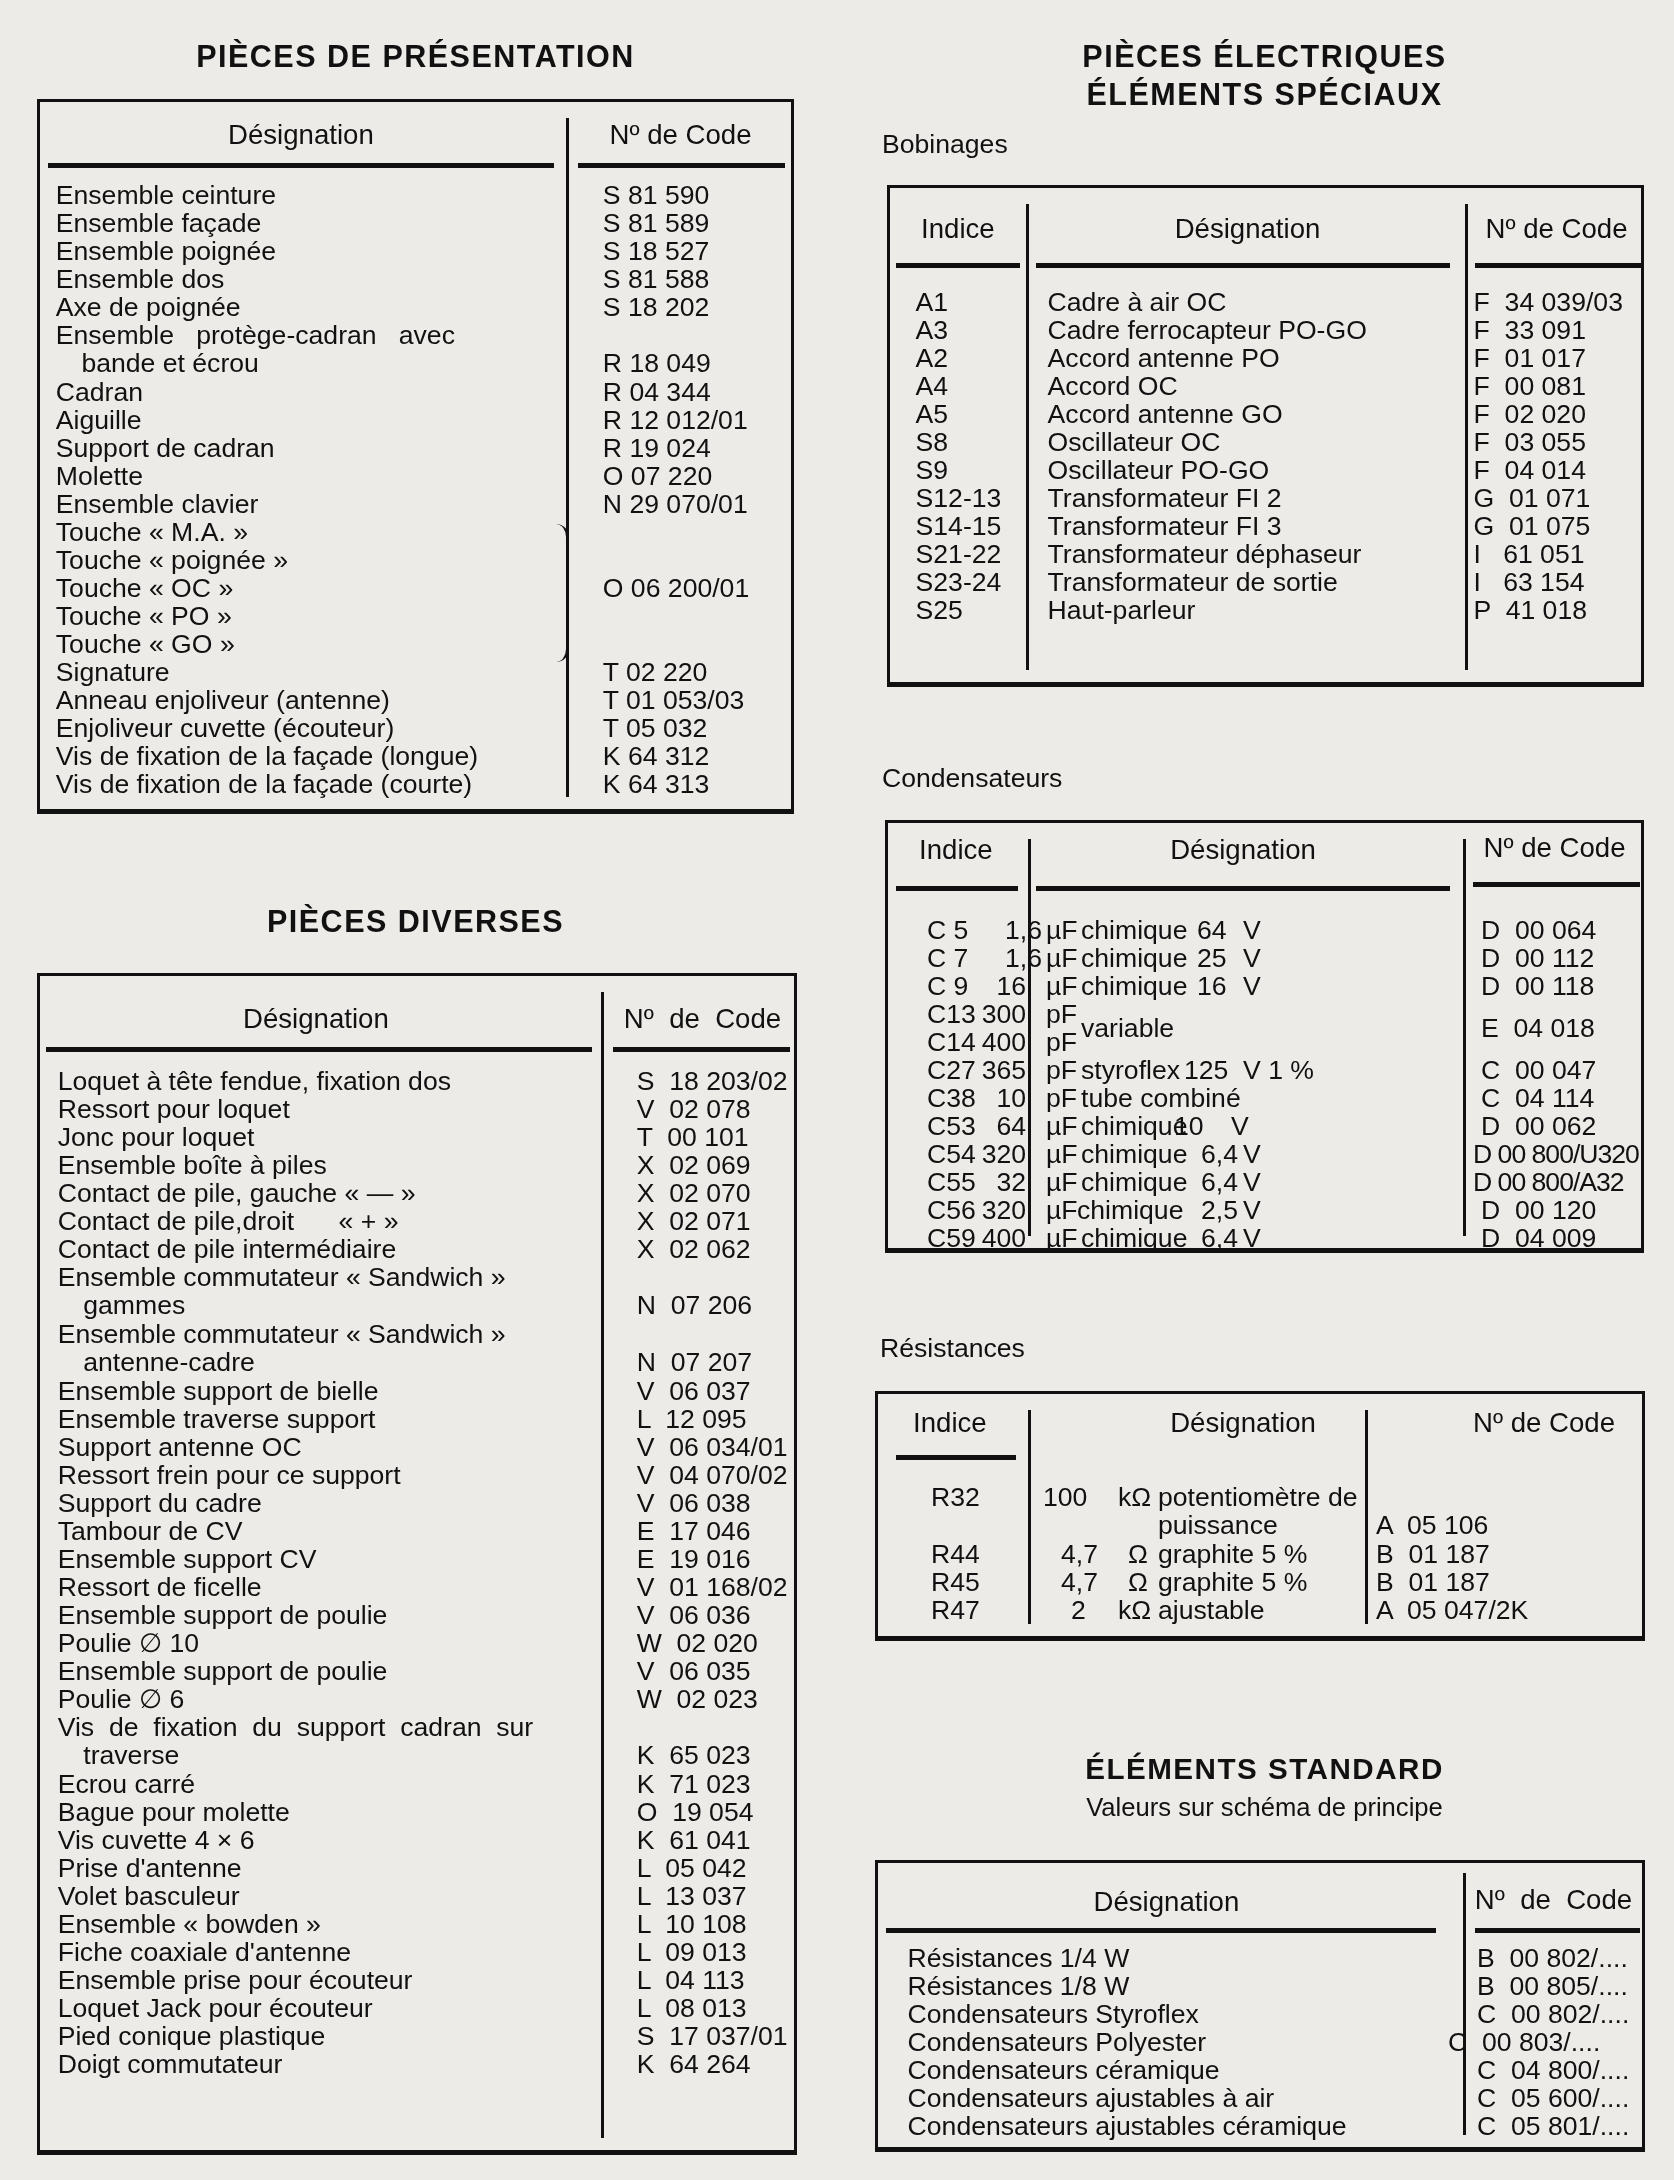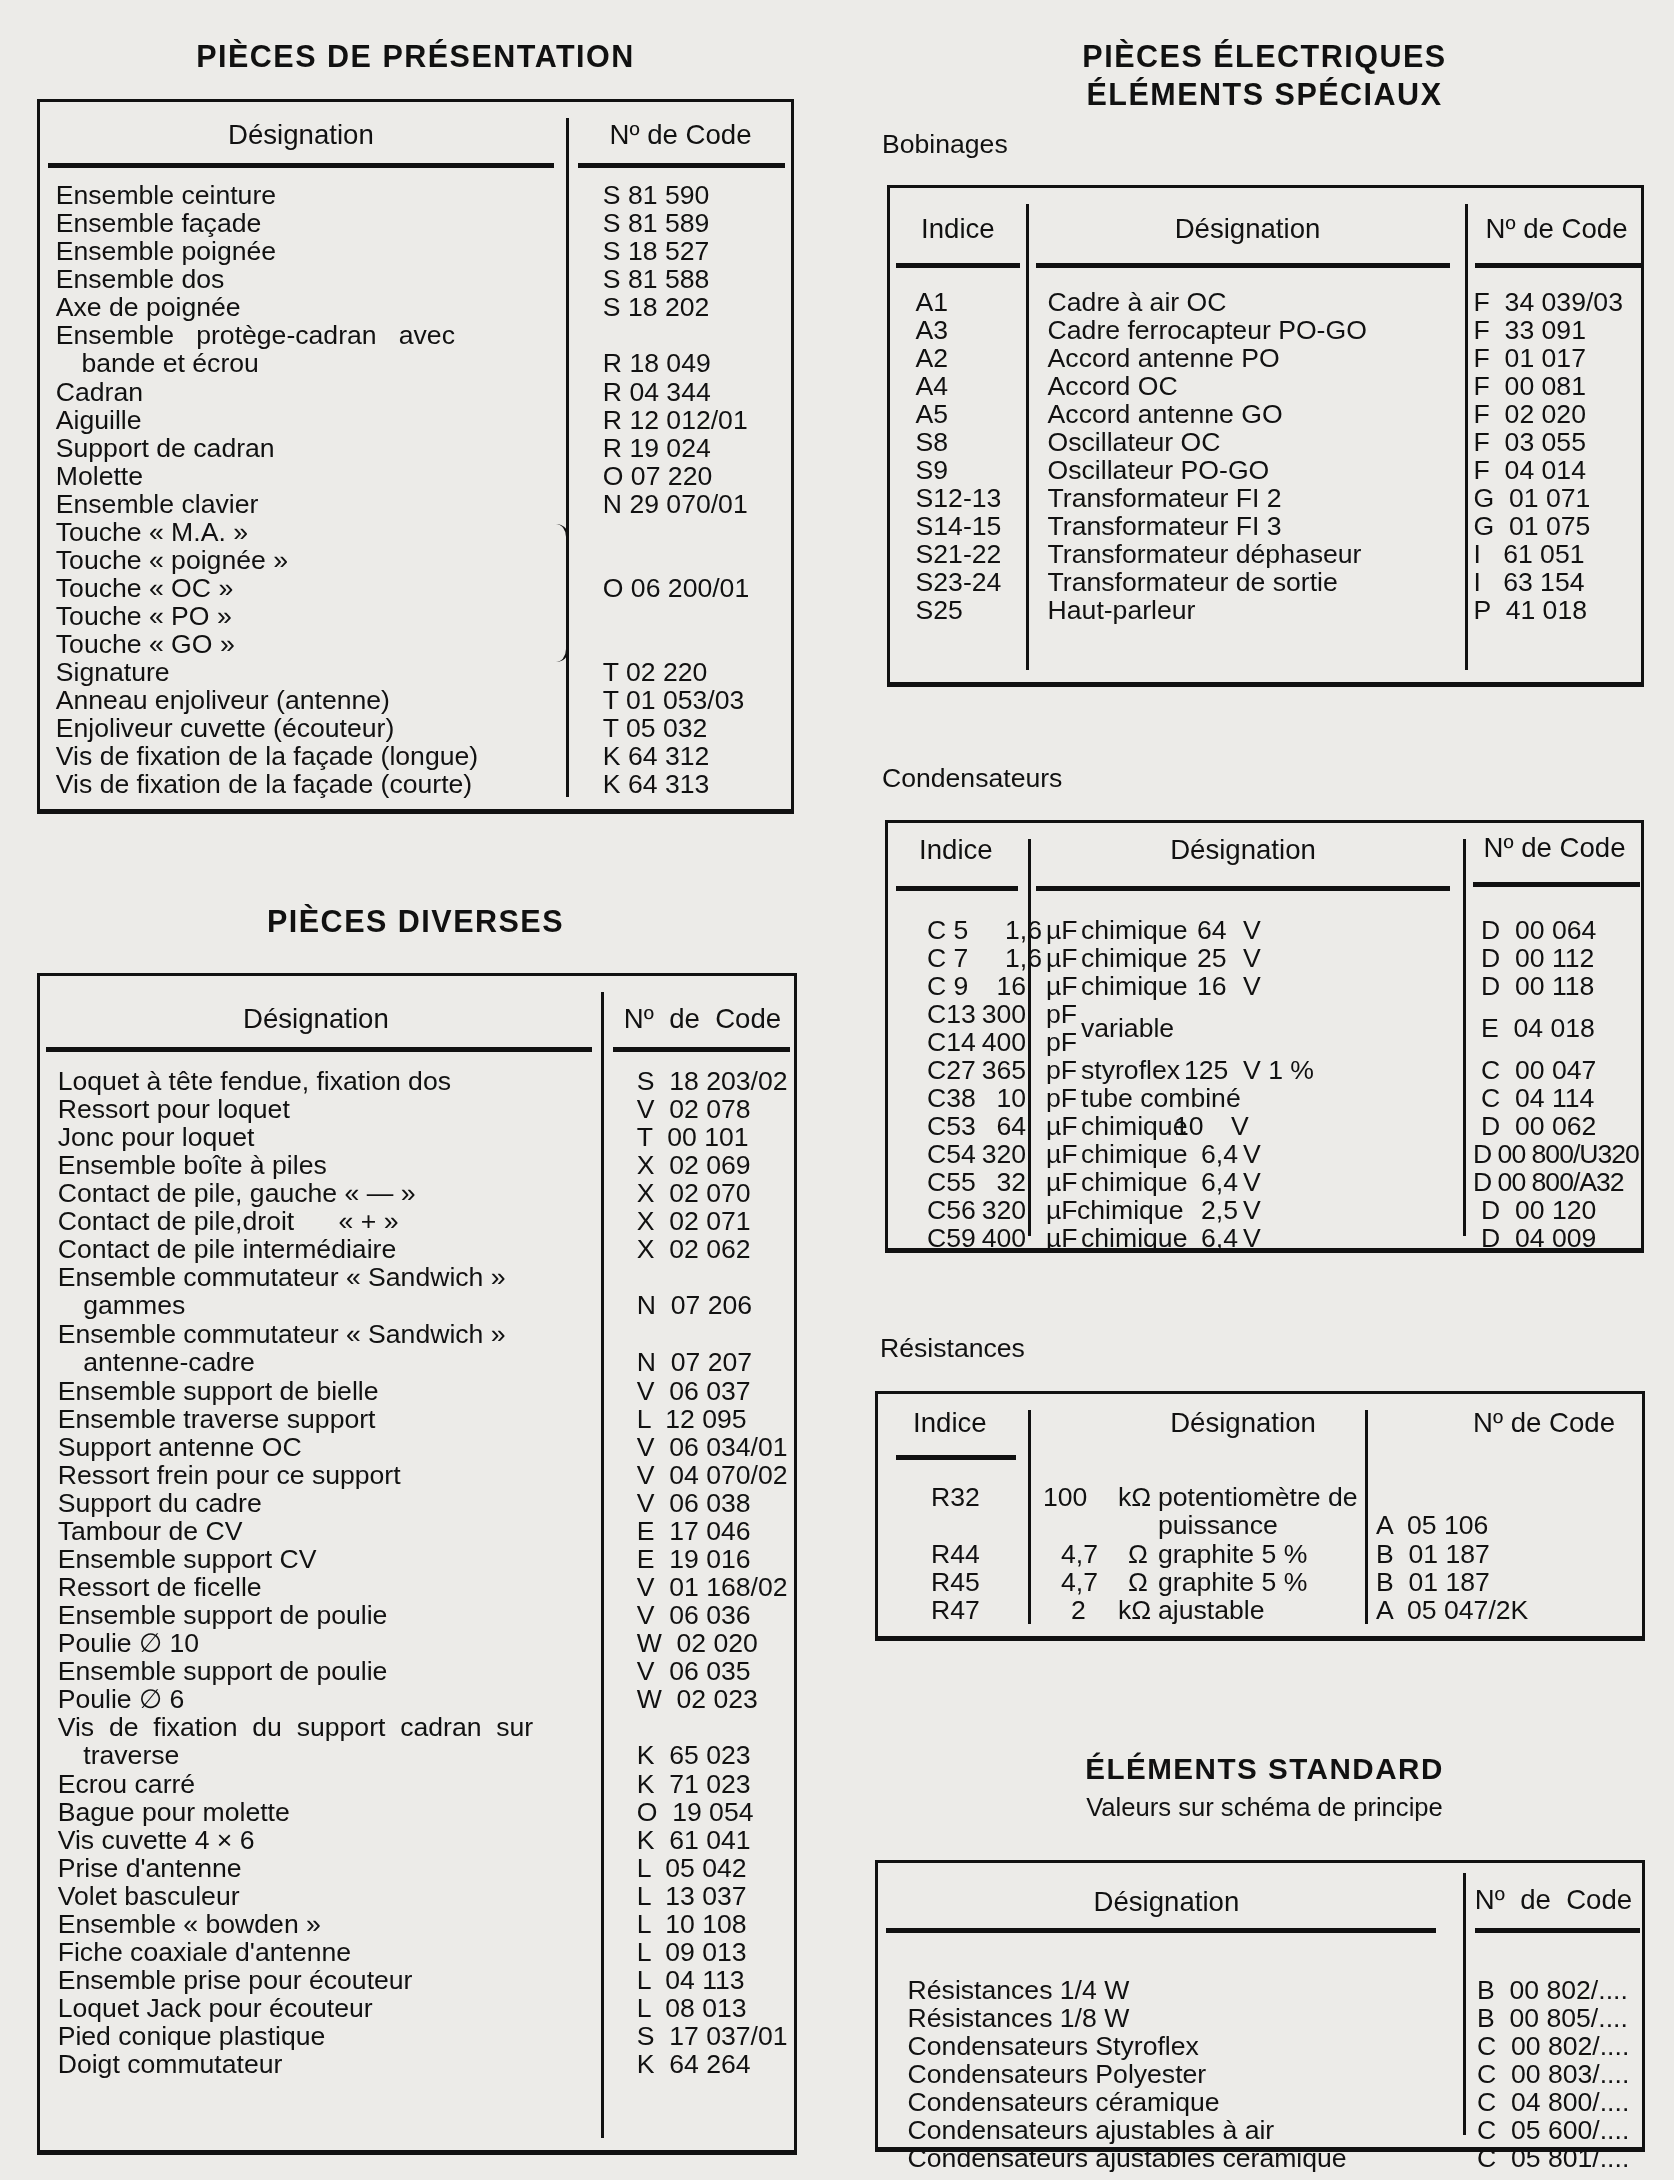--- a/index.html
+++ b/index.html
@@ -503,36 +503,36 @@
 
 <div class="h1" style="left:887px;width:755px;top:1749px;font-size:29.6px;">ÉLÉMENTS STANDARD</div>
 <div class="sub" style="left:887px;width:755px;text-align:center;top:1791px;font-size:25.6px;">Valeurs sur schéma de principe</div>
 
 <div class="tbl" style="left:875px;top:1860px;width:770px;height:292px;">
   <div class="vline" style="left:585px;top:9.9px;"></div>
   <div class="hdr" style="left:7.9px;width:561px;top:21.7px;">Désignation</div>
   <div class="hdr" style="left:589px;width:173px;top:19.7px;white-space:pre;">Nº  de  Code</div>
   <div class="hrule" style="left:7.9px;width:550px;top:65px;"></div>
   <div class="hrule" style="left:597px;width:165px;top:65px;"></div>
-  <div class="rows" style="left:0;top:81px;width:766px;margin-top:32px;">
+  <div class="rows" style="left:0;top:81px;width:766px;">
     <div class="row">
         <span class="c" style="left:29.6px">Résistances 1/4 W</span>
         <span class="c" style="left:599px;white-space:pre">B  00 802/....</span>
       </div>
     <div class="row">
         <span class="c" style="left:29.6px">Résistances 1/8 W</span>
         <span class="c" style="left:599px;white-space:pre">B  00 805/....</span>
       </div>
     <div class="row">
         <span class="c" style="left:29.6px">Condensateurs Styroflex</span>
         <span class="c" style="left:599px;white-space:pre">C  00 802/....</span>
       </div>
     <div class="row">
         <span class="c" style="left:29.6px">Condensateurs Polyester</span>
-        <span class="c" style="left:599px;white-space:pre">C  00 803/....</span>
+        <span class="c" style="left:570px;white-space:pre">C  00 803/....</span>
       </div>
     <div class="row">
         <span class="c" style="left:29.6px">Condensateurs céramique</span>
         <span class="c" style="left:599px;white-space:pre">C  04 800/....</span>
       </div>
     <div class="row">
         <span class="c" style="left:29.6px">Condensateurs ajustables à air</span>
         <span class="c" style="left:599px;white-space:pre">C  05 600/....</span>
       </div>
     <div class="row">

